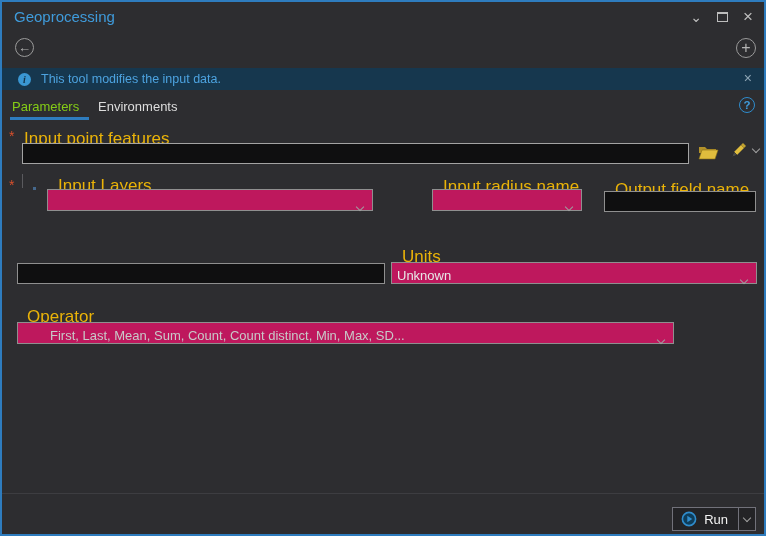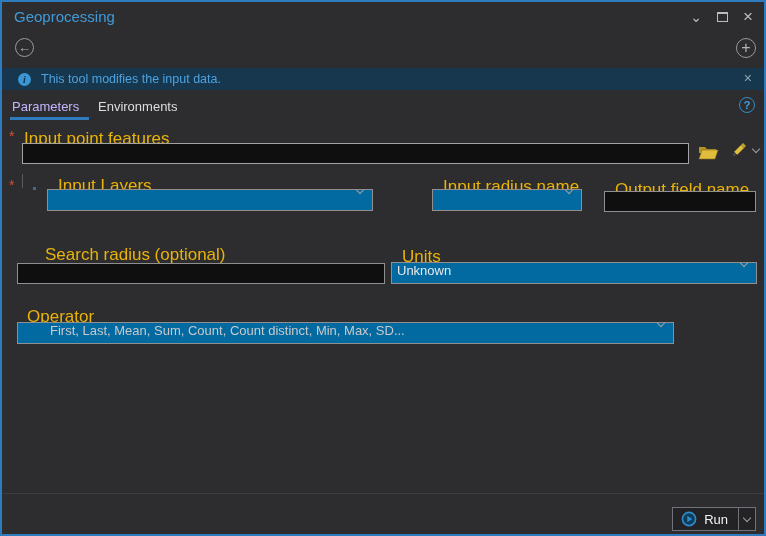--- a/index.html
+++ b/index.html
@@ -28,34 +28,34 @@
   
   .msgbar{position:absolute;top:66px;left:0;right:0;height:22px;background:#16374e;
     display:flex;align-items:center;}
   .info-icon{width:13px;height:13px;border-radius:50%;background:#3a97d3;color:#13344a;
     font-weight:bold;font-size:10px;font-style:italic;display:flex;align-items:center;
     justify-content:center;margin-left:16px;font-family:"Liberation Serif","DejaVu Serif",serif;}
   .msgtext{margin-left:10px;font-size:12.5px;color:#4da3e0;}
   .msgclose{position:absolute;right:12px;top:2px;color:#8fa6b5;font-size:14px;cursor:default;}
   
   .tabs{position:absolute;top:92px;left:0;right:0;height:28px;}
-  .tab{position:absolute;top:5px;font-size:13px;color:#c4b5fd;cursor:default;}
+  .tab{position:absolute;top:5px;font-size:13px;color:#84cc16;cursor:default;}
   .tab-params{left:10px;}
   .tab-envs{left:96px;color:#dddddd;}
   .tab-underline{position:absolute;left:8px;top:23px;width:79px;height:3px;background:#2e7cbe;}
   .help{position:absolute;right:9px;top:3px;width:16px;height:16px;border:1.5px solid #2f8ccc;
     border-radius:50%;color:#3f9bdb;font-size:11.5px;font-weight:bold;display:flex;
     align-items:center;justify-content:center;}
   
   .label{position:absolute;font-size:17px;color:#eab308;white-space:nowrap;}
   .req{position:absolute;color:#d9502c;font-size:14px;}
   .tbox{position:absolute;background:#0f0f10;border:1px solid #a3a3a3;height:21px;
     color:#e8e8e8;font-size:12.5px;padding:0 5px;font-family:inherit;outline:none;width:100%;}
-  .dd{position:absolute;background:#0369a1;border:1px solid #8f8f8f;height:22px;
-    display:flex;align-items:flex-start;color:#e8e8e8;font-size:13px;padding:0 5px;cursor:default;}
+  .dd{position:absolute;background:#be185d;border:1px solid #8f8f8f;height:22px;
+    display:flex;align-items:flex-end;color:#e8e8e8;font-size:13px;padding:0 5px;cursor:default;}
   .dd .val{flex:1;overflow:hidden;white-space:nowrap;}
   .chev{width:6px;height:6px;border:solid #a0a0a0;border-width:0 1.5px 1.5px 0;
     transform:rotate(45deg);margin:-3px 4px 0 4px;flex:none;}
   .vline{position:absolute;width:1px;background:#5a5a5e;}
   .dot{position:absolute;width:3px;height:3px;background:#45688c;}
   .iconbtn{position:absolute;cursor:default;display:flex;align-items:center;}
   
   .footline{position:absolute;left:0;right:0;top:491px;height:1px;background:#3d3d41;}
   .runwrap{position:absolute;right:8px;top:505px;height:24px;display:flex;
     border:1px solid #71717a;background:#232326;}
@@ -137,21 +137,20 @@
   <div class="dd" style="left:430px;top:187px;width:150px;">
     <span class="val"></span>
     <span class="chev"></span>
   </div>
 
   <span class="label" style="left:613px;top:178px;">Output field name</span>
   <span style="position:absolute;left:602px;top:189px;width:152px;">
     <input class="tbox" style="border-color: rgb(143, 143, 143);" type="text">
   </span>
 
-  <span class="label" style="left:43px;top:243px;">Search radius (optional)</span>
   <span style="position:absolute;left:15px;top:261px;width:368px;">
     <input class="tbox" style="border-color: rgb(143, 143, 143);" type="text">
   </span>
 
   <span class="label" style="left:400px;top:245px;">Units</span>
   <div class="dd" style="left:389px;top:260px;width:366px;">
     <span class="val">Unknown</span>
     <span class="chev"></span>
   </div>
 

